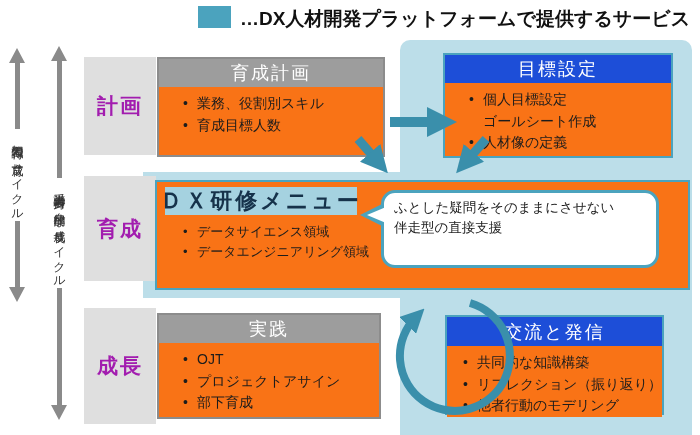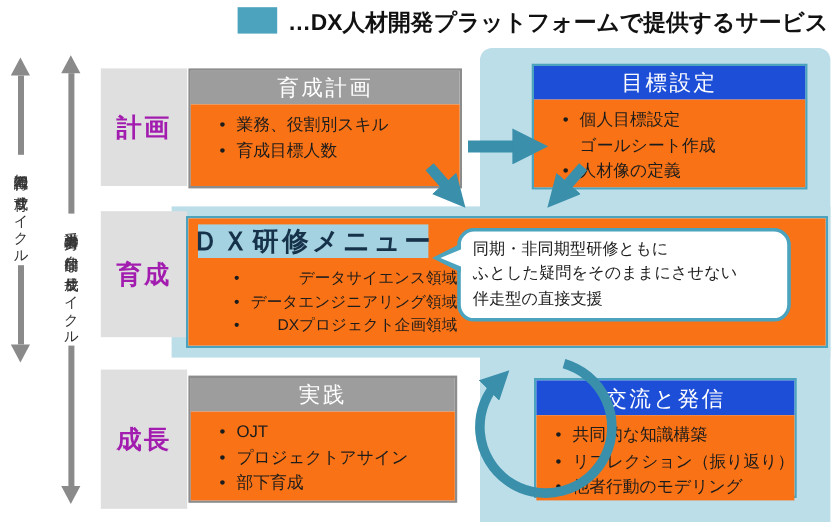--- a/index.html
+++ b/index.html
@@ -36,21 +36,21 @@
   .cbox .bd{flex:1 1 auto;position:relative;background:#f97316;}
   ul.blist{list-style:none;margin:6px 0 0 0;padding:0 0 0 24px;}
   ul.blist li{position:relative;padding-left:14px;font-size:14px;line-height:1.55;color:#1c1c1c;white-space:nowrap;}
   ul.blist li::before{content:"•";position:absolute;left:0;top:0;color:#1c1c1c;}
   ul.blist li.cont::before{content:"";}
   ul.blist.small li{font-size:13px;line-height:1.5;}
   
   .dx-label{position:absolute;left:8px;top:5px;width:192px;height:28px;background:#A5D2E0;
             display:flex;align-items:center;justify-content:center;font-size:22px;font-weight:600;
             color:#16324A;letter-spacing:3px;white-space:nowrap;}
-  .dx-bullets{position:absolute;left:14px;top:34px;text-align:right;}
+  .dx-bullets{position:absolute;left:2px;top:34px;}
   
   .bubble{position:absolute;left:224px;top:8px;width:252px;height:62px;background:#fff;
           border:3px solid #4BA3BE;border-radius:14px;padding:5px 10px;box-sizing:content-box;}
   .bubble .line{font-size:13.5px;line-height:1.5;color:#1c1c1c;white-space:nowrap;}
   .bubble::before{content:"";position:absolute;left:-24px;top:10px;width:0;height:0;
       border-top:12px solid transparent;border-bottom:12px solid transparent;border-right:24px solid #4BA3BE;}
   .bubble::after{content:"";position:absolute;left:-17px;top:14px;width:0;height:0;
       border-top:8px solid transparent;border-bottom:8px solid transparent;border-right:19px solid #ffffff;}
   
   svg.overlay{position:absolute;left:0;top:0;width:700px;height:435px;pointer-events:none;}
@@ -107,24 +107,22 @@
       </ul>
     </div>
   </div>
 
   <div class="abs cbox teal" style="left:155px;top:180px;width:535px;height:110px;">
     <div class="bd">
       <div class="dx-label">ＤＸ研修メニュー</div>
       <ul class="blist small dx-bullets">
         <li>データサイエンス領域</li>
         <li>データエンジニアリング領域</li>
-        <li>DXプロジェクト企画領域</li>
       </ul>
       <div class="bubble">
-        <div class="line">同期・非同期型研修ともに</div>
         <div class="line">ふとした疑問をそのままにさせない</div>
         <div class="line">伴走型の直接支援</div>
       </div>
     </div>
   </div>
 
   <div class="abs cbox gray" style="left:157px;top:313px;width:224px;height:106px;">
     <div class="hd" style="height:28px;">実践</div>
     <div class="bd">
       <ul class="blist">

